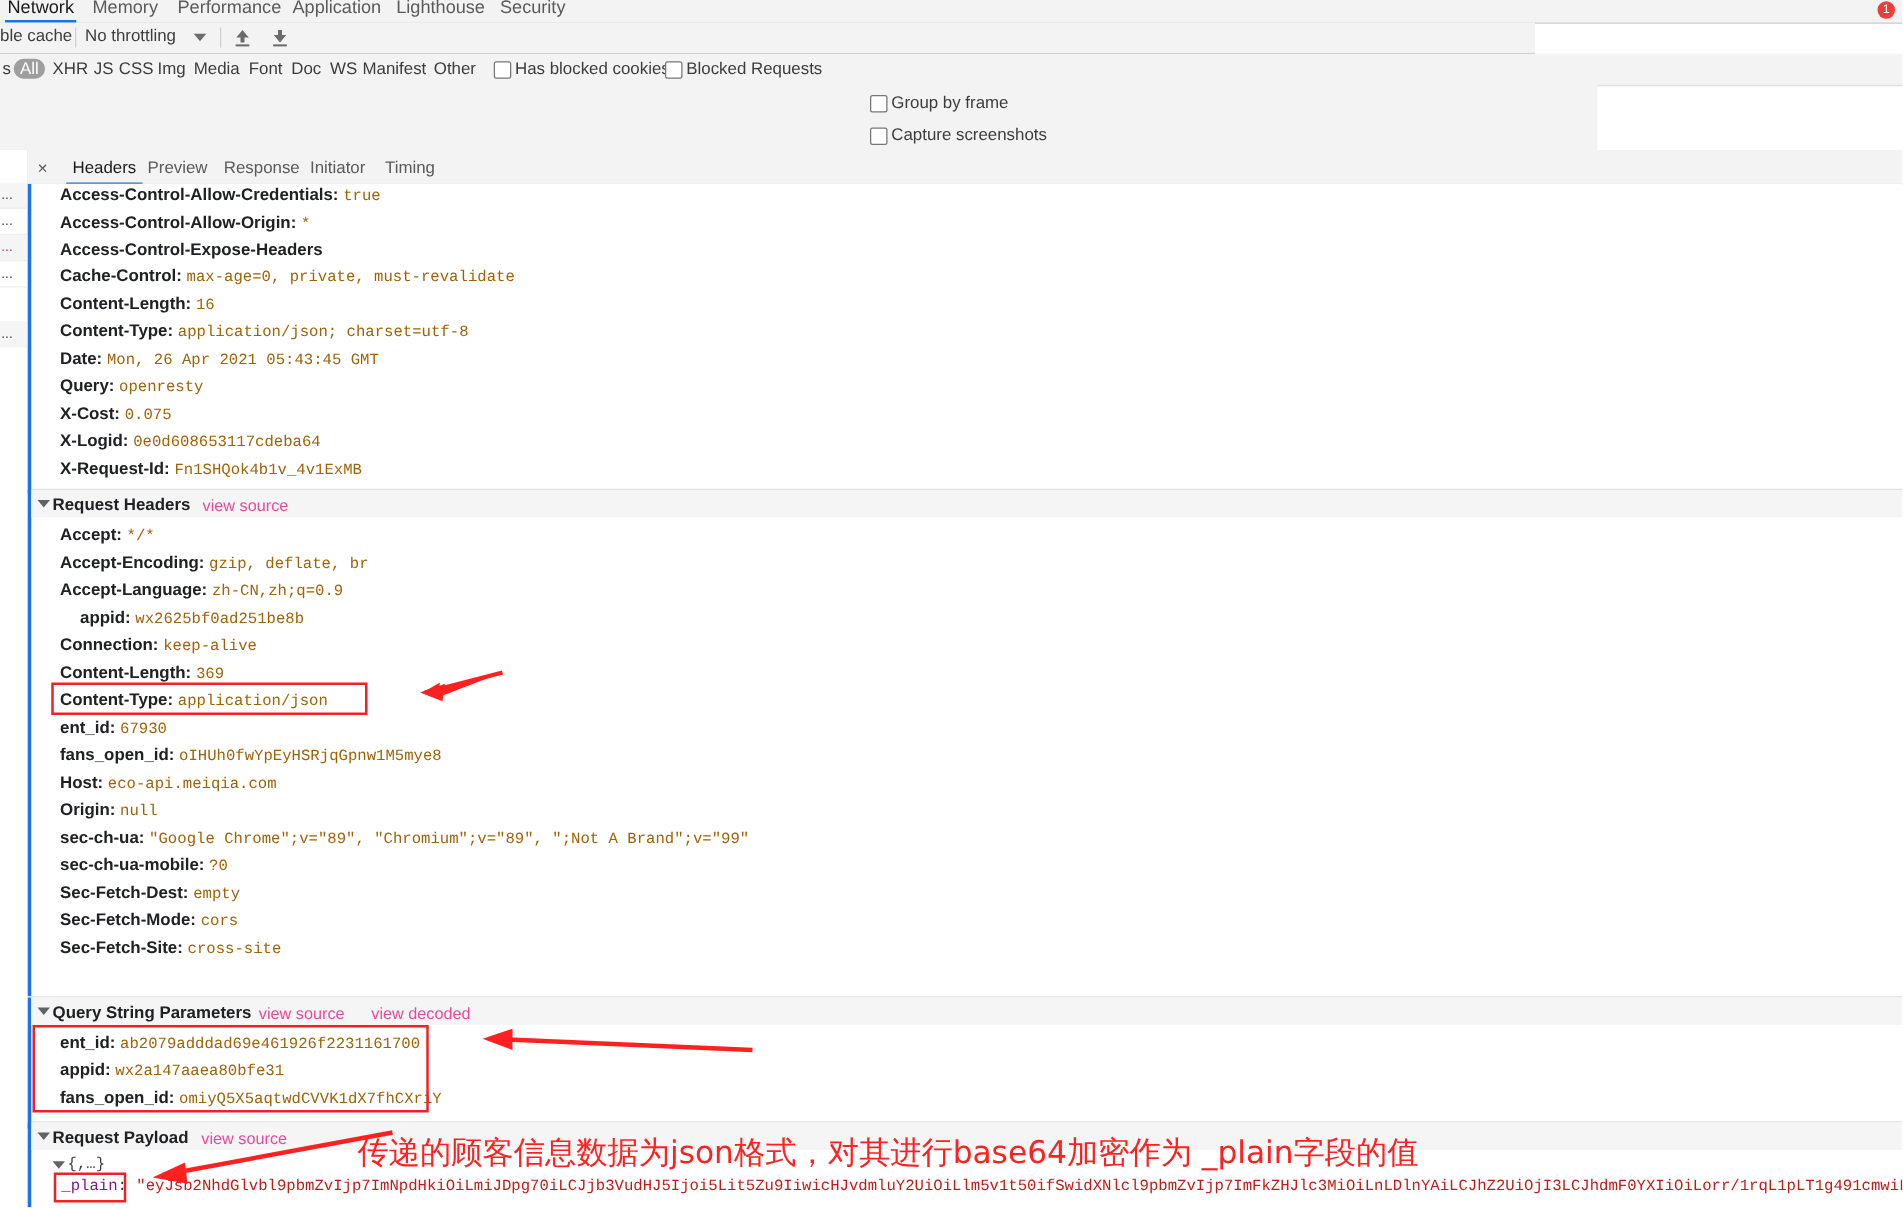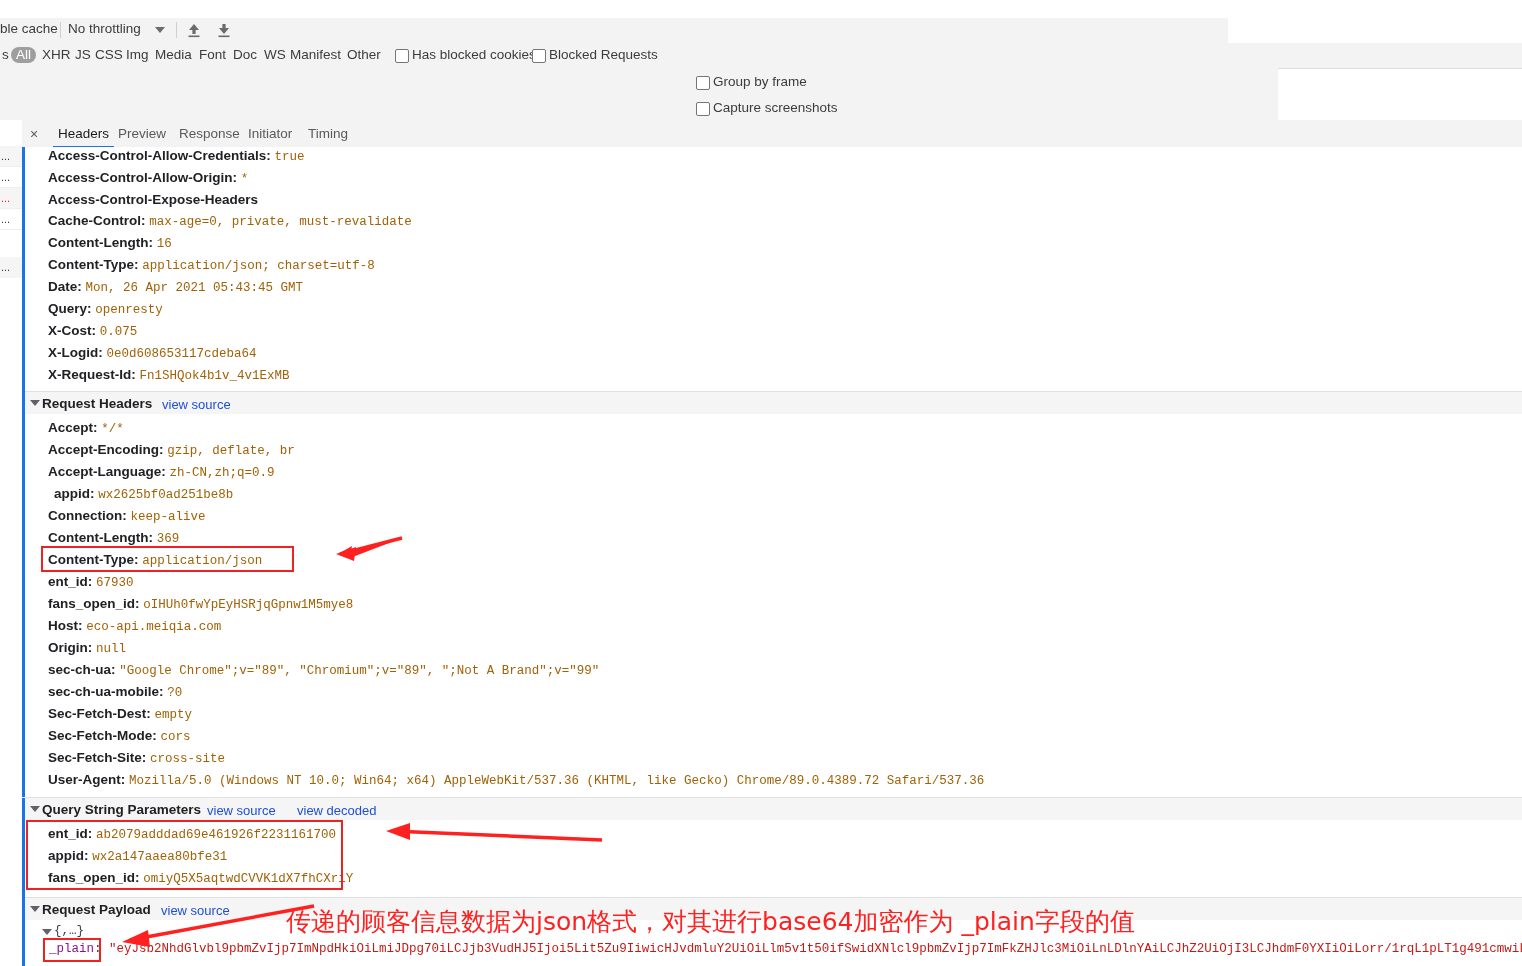--- a/index.html
+++ b/index.html
@@ -163,21 +163,21 @@
   }
   .tri {
     position: absolute;
     width: 0; height: 0;
     border-left: 5px solid transparent;
     border-right: 5px solid transparent;
     border-top: 6px solid #5f6368;
   }
   .view-src {
     position: absolute;
-    font-size: 13px; color: #1d4ed8; white-space: nowrap;
+    font-size: 13px; color: #ec4899; white-space: nowrap;
   }
   .hline {
     position: absolute;
     font-size: 13.5px; white-space: nowrap; line-height: 16px;
   }
   .hk { font-weight: bold; color: #202124; font-family: "Liberation Sans", sans-serif; }
   .hv { font-weight: normal; color: #a16207; font-family: "Liberation Mono", monospace; font-size: 12.5px; }
   .sec-div {
     position: absolute; left: 3px;
     height: 1px; background: #e0e0e0;
@@ -213,20 +213,29 @@
   }
   .payload-key { color: #881391; }
   .payload-val { color: #c41a16; }
   .obj-tok { color: #3c4043; }
 </style>
 </head>
 <body>
 
 <div id="app">
 
+  <div class="panel-tabs">
+    <div class="panel-tab active" style="left:4px;">Network</div>
+    <div class="panel-tab" style="left:72px;">Memory</div>
+    <div class="panel-tab" style="left:140px;">Performance</div>
+    <div class="panel-tab" style="left:232px;">Application</div>
+    <div class="panel-tab" style="left:315px;">Lighthouse</div>
+    <div class="panel-tab" style="left:398px;">Security</div>
+    <div class="err-badge">1</div>
+  </div>
 
   <div class="net-toolbar">
     <div class="tb-text" style="left:0px;">ble cache</div>
     <div class="tb-sep" style="left:60px;"></div>
     <div class="tb-text" style="left:68px;">No throttling</div>
     <div class="caret-dn" style="left:155px;"></div>
     <div class="tb-sep" style="left:176px;"></div>
     <svg class="arrow-icon" style="left:186px;" viewBox="0 0 16 17">
       <path d="M8 2 L13 8 L9.6 8 L9.6 12 L6.4 12 L6.4 8 L3 8 Z" fill="#6b6b6b"></path>
       <rect x="2.5" y="13.5" width="11" height="1.6" fill="#6b6b6b"></rect>
@@ -344,21 +353,21 @@
       <span class="hv">*/*</span>
     </div>
     <div class="hline" style="left:26px; top:295px;">
       <span class="hk">Accept-Encoding:</span>
       <span class="hv">gzip, deflate, br</span>
     </div>
     <div class="hline" style="left:26px; top:317px;">
       <span class="hk">Accept-Language:</span>
       <span class="hv">zh-CN,zh;q=0.9</span>
     </div>
-    <div class="hline" style="left:32px; top:339px;text-align:right;">
+    <div class="hline" style="left:42px; top:339px;text-align:right;">
       <span class="hk">appid:</span>
       <span class="hv">wx2625bf0ad251be8b</span>
     </div>
     <div class="hline" style="left:26px; top:361px;">
       <span class="hk">Connection:</span>
       <span class="hv">keep-alive</span>
     </div>
     <div class="hline" style="left:26px; top:383px;">
       <span class="hk">Content-Length:</span>
       <span class="hv">369</span>
@@ -395,24 +404,20 @@
       <span class="hk">Sec-Fetch-Dest:</span>
       <span class="hv">empty</span>
     </div>
     <div class="hline" style="left:26px; top:581px;">
       <span class="hk">Sec-Fetch-Mode:</span>
       <span class="hv">cors</span>
     </div>
     <div class="hline" style="left:26px; top:603px;">
       <span class="hk">Sec-Fetch-Site:</span>
       <span class="hv">cross-site</span>
-    </div>
-    <div class="hline" style="left:26px; top:625px;">
-      <span class="hk">User-Agent:</span>
-      <span class="hv">Mozilla/5.0 (Windows NT 10.0; Win64; x64) AppleWebKit/537.36 (KHTML, like Gecko) Chrome/89.0.4389.72 Safari/537.36</span>
     </div>
 
     <div class="sec-div" style="top:650px; width:1497px;"></div>
 
     <div class="blue-rail" style="top:651px; height:105px;"></div>
     <div class="sec-band" style="top:651px; width:1497px; height:22px;"></div>
 
     <div class="tri" style="left:8px; top:659px;"></div>
     <div class="sec-head" style="left:20px; top:655px;">Query String Parameters</div>
     <div class="view-src" style="left:185px; top:656px;">view source</div>

